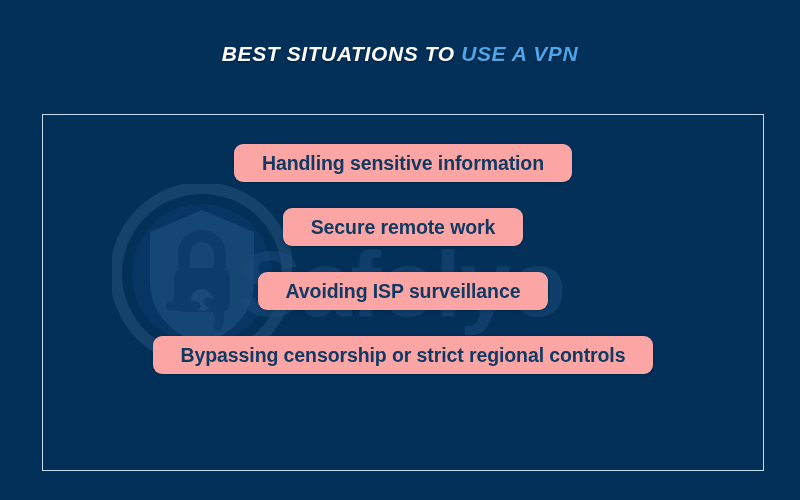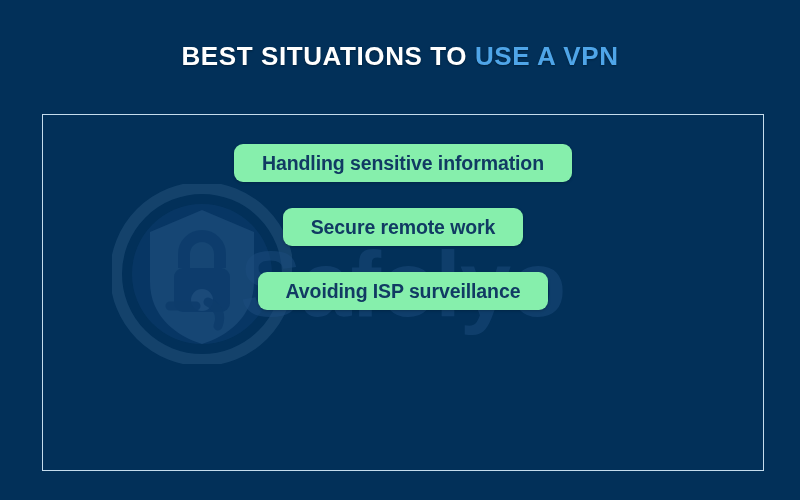--- a/index.html
+++ b/index.html
@@ -50,27 +50,28 @@
   .title-bar {
     position:absolute;
     left:0; top:42px;
     width:800px;
     text-align:center;
     z-index:3;
   }
 
   .title-text {
     display:inline-block;
-    font-size:26px;
+    font-size:21px;
     font-weight:700;
     letter-spacing:.6px;
     line-height:1.1;
     color:#ffffff;
     text-shadow:0 1px 2px rgba(0,0,0,.35);
     font-family:"Liberation Sans", sans-serif;
+    font-style:italic;
   }
 
   .title-accent { color:#4fa5e8; }
 
   
   .frame {
     position:absolute;
     left:42px; top:114px;
     width:722px; height:357px;
     border:1.5px solid #c5dced;
@@ -90,21 +91,21 @@
     gap:26px;
     z-index:4;
   }
 
   .pill {
     display:flex;
     align-items:center;
     justify-content:center;
     height:38px;
     padding:0 28px;
-    background:#86efac;
+    background:#fca5a5;
     border-radius:9px;
     box-shadow:0 1px 3px rgba(0,0,0,.22);
   }
 
   .pill-label {
     font-size:19.5px;
     font-weight:700;
     letter-spacing:-.1px;
     color:#113a63;
     white-space:nowrap;
@@ -145,16 +146,19 @@
 
 
     <div class="pill">
       <span class="pill-label">Secure remote work</span>
     </div>
 
     <div class="pill">
       <span class="pill-label">Avoiding ISP surveillance</span>
     </div>
 
+    <div class="pill">
+      <span class="pill-label">Bypassing censorship or strict regional controls</span>
+    </div>
 
   </div>
 
 </div>
 
 </body></html>

